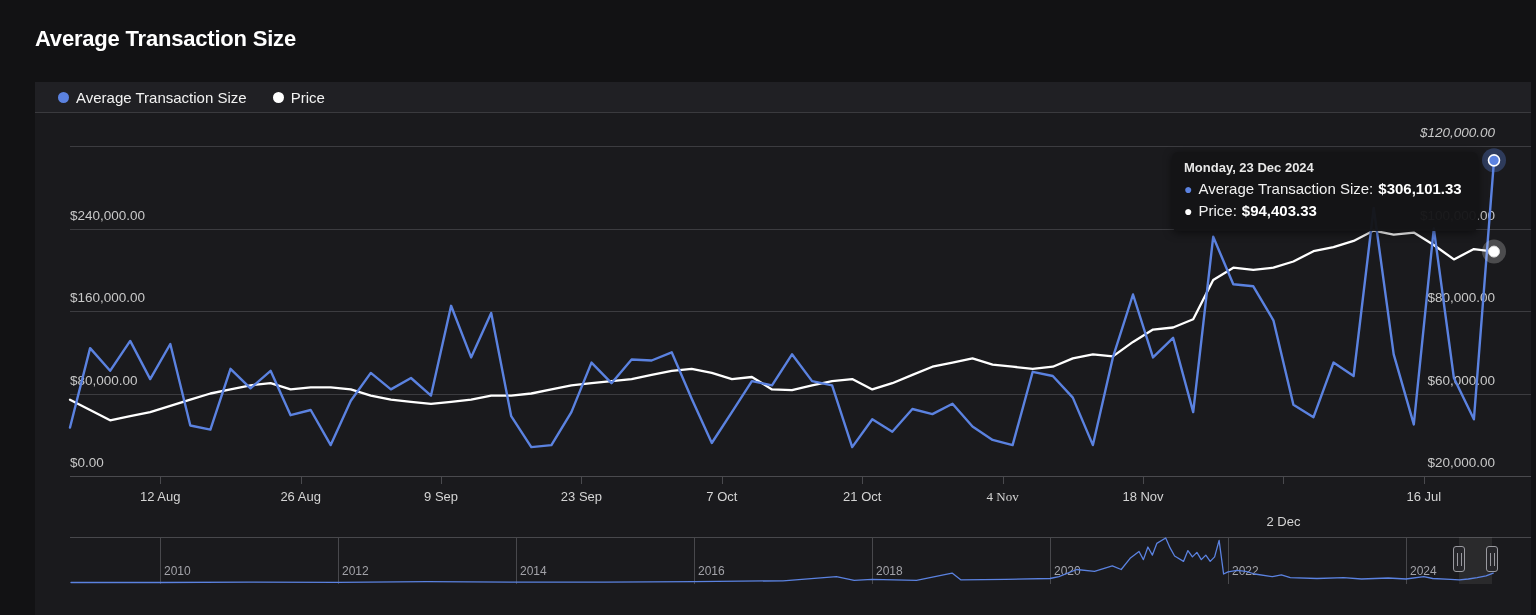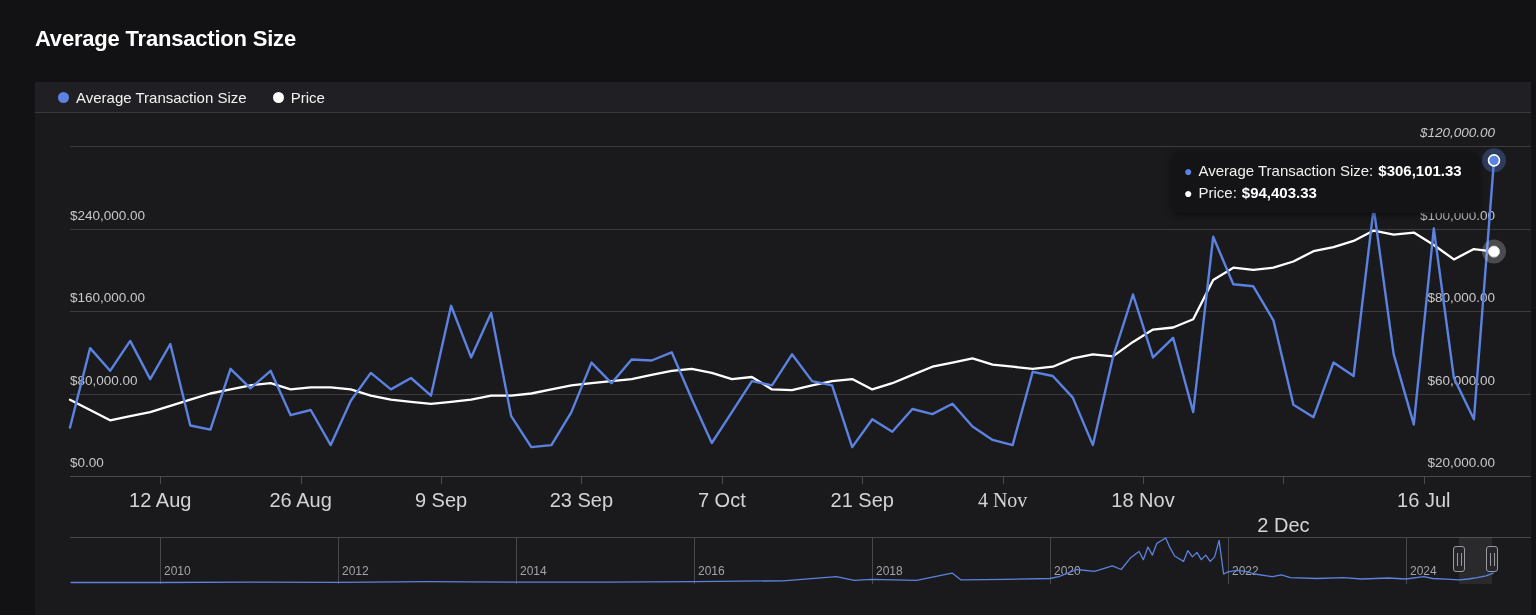--- a/index.html
+++ b/index.html
@@ -22,21 +22,21 @@
     display:flex; align-items:center; padding-left:23px; gap:26px;
   }
   .legend-item { display:flex; align-items:center; gap:7px; cursor:pointer; }
   .legend-dot { width:11px; height:11px; border-radius:50%; }
   .legend-label { color:#f2f2f2; font-size:15px; }
   .gridline { position:absolute; left:70px; width:1461px; height:1px; background:#3c3c40; }
   .x-axis-line { position:absolute; left:70px; width:1461px; height:1px; background:#4a4a4e; }
   .x-tick { position:absolute; width:1px; height:7px; background:#4a4a4e; }
   .axis-label { position:absolute; font-size:13.5px; color:#c8c8c8; white-space:nowrap; }
   .axis-label.right { text-align:right; }
-  .date-label { position:absolute; font-size:20px; color:#d4d4d4; white-space:nowrap; transform:translateX(-50%); }
+  .date-label { position:absolute; font-size:13px; color:#d4d4d4; white-space:nowrap; transform:translateX(-50%); }
   .year-label { position:absolute; font-size:12px; color:#a2a2a8; white-space:nowrap; }
   .nav-top-border { position:absolute; left:70px; width:1461px; height:1px; background:#48484c; }
   .nav-year-line { position:absolute; width:1px; background:#48484c; }
   .nav-selection { position:absolute; background:rgba(255,255,255,0.07); }
   .nav-handle {
     position:absolute; width:12px; height:26px; background:#26262a;
     border:1px solid #9a9aa0; border-radius:3px;
     display:flex; align-items:center; justify-content:center; cursor:ew-resize; z-index:4;
   }
   .nav-handle .grip { width:5px; height:13px; border-left:1px solid #9a9aa0; border-right:1px solid #9a9aa0; }
@@ -89,21 +89,21 @@
       <div class="date-label" style="left: 160.254px; top: 489px;">12 Aug</div>
       <div class="x-tick" style="left: 300.648px; top: 477px;"></div>
       <div class="date-label" style="left: 300.648px; top: 489px;">26 Aug</div>
       <div class="x-tick" style="left: 441.042px; top: 477px;"></div>
       <div class="date-label" style="left: 441.042px; top: 489px;">9 Sep</div>
       <div class="x-tick" style="left: 581.437px; top: 477px;"></div>
       <div class="date-label" style="left: 581.437px; top: 489px;">23 Sep</div>
       <div class="x-tick" style="left: 721.831px; top: 477px;"></div>
       <div class="date-label" style="left: 721.831px; top: 489px;">7 Oct</div>
       <div class="x-tick" style="left: 862.225px; top: 477px;"></div>
-      <div class="date-label" style="left: 862.225px; top: 489px;">21 Sep</div>
+      <div class="date-label" style="left: 862.225px; top: 489px;">21 Oct</div>
       <div class="x-tick" style="left: 1002.62px; top: 477px;"></div>
       <div class="date-label" style="left: 1002.62px; top: 489px; font-family: Liberation Serif, serif;">4 Nov</div>
       <div class="x-tick" style="left: 1143.01px; top: 477px;"></div>
       <div class="date-label" style="left: 1143.01px; top: 489px;">18 Nov</div>
       <div class="x-tick" style="left: 1283.41px; top: 477px;"></div>
       <div class="date-label" style="left: 1283.41px; top: 489px; margin-top: 25px;">2 Dec</div>
       <div class="x-tick" style="left: 1423.8px; top: 477px;"></div>
       <div class="date-label" style="left: 1423.8px; top: 489px;">16 Jul</div>
     </div>
 
@@ -138,20 +138,21 @@
       <div class="nav-selection" style="left: 1459.4px; top: 537px; width: 32.93px; height: 47px;"></div>
       <div class="nav-handle" style="left: 1453.4px; top: 546px;">
         <span class="grip"></span>
       </div>
       <div class="nav-handle" style="left: 1486.33px; top: 546px;">
         <span class="grip"></span>
       </div>
     </div>
 
   <div class="tooltip">
+    <div class="tooltip-date">Monday, 23 Dec 2024</div>
     <div class="tooltip-row">
       <span class="tooltip-bullet" id="tb0" style="color: rgb(91, 130, 224);">●</span>
       <span>Average Transaction Size:</span>
       <span class="tooltip-value">$306,101.33</span>
     </div>
     <div class="tooltip-row">
       <span class="tooltip-bullet" id="tb1" style="color: rgb(255, 255, 255);">●</span>
       <span>Price:</span>
       <span class="tooltip-value">$94,403.33</span>
     </div>

